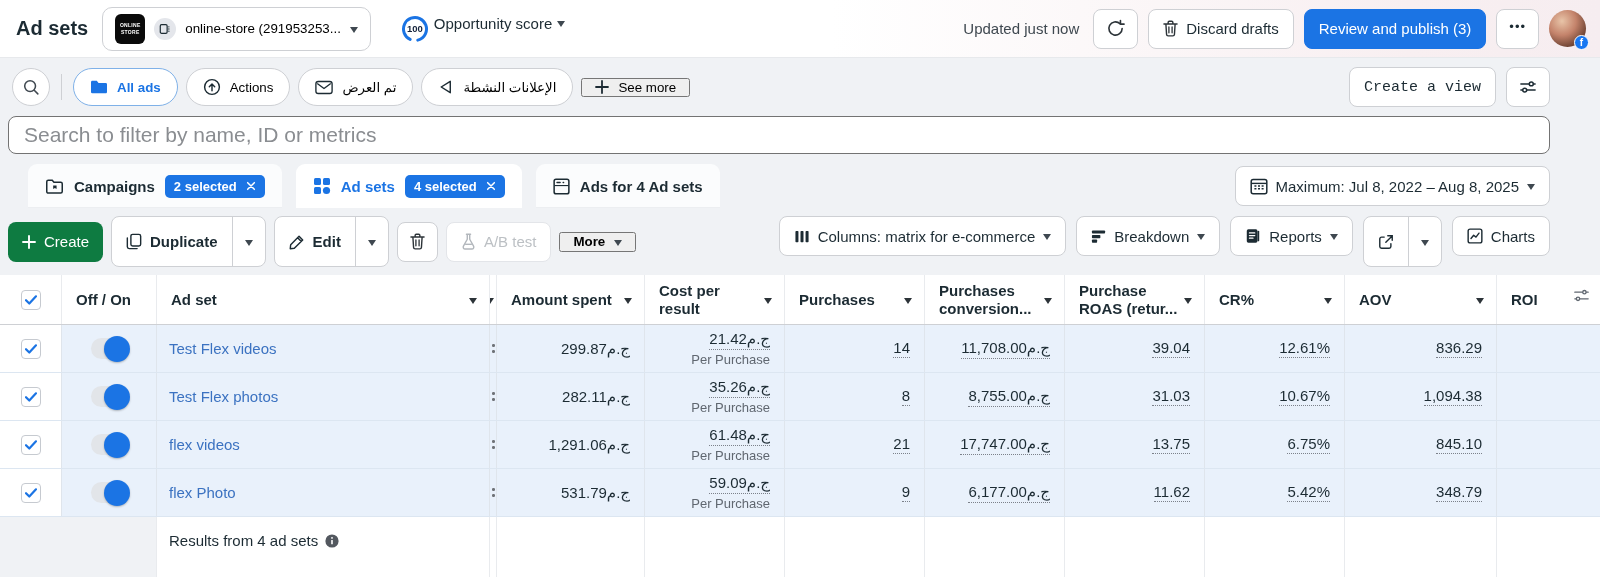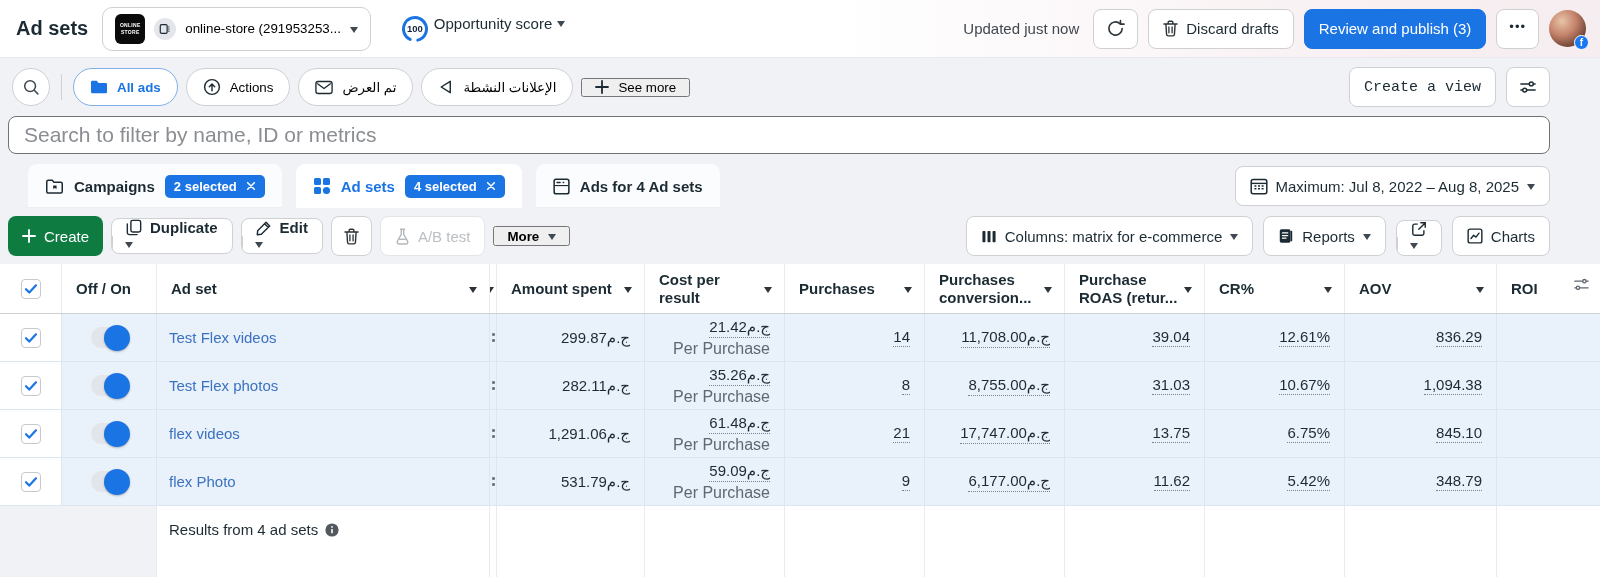--- a/index.html
+++ b/index.html
@@ -73,45 +73,45 @@
     box-shadow:0 -1px 0 #eceef1 inset; }
   .tab.active { background:#fff; color:#1b74e4; box-shadow:none; }
   .badge { background:#1b74e4; color:#fff; font-size:13px; font-weight:600;
     border-radius:5px; padding:4px 9px; display:flex; align-items:center; gap:9px; }
   .daterange { margin-left:auto; align-self:center; font-weight:500; height:40px; border-radius:8px; }
 
   
   .toolbar { display:flex; align-items:center; gap:8px; padding:8px 50px 8px 8px; }
   .btn-green { background:#0e7b41; border:none; color:#fff; }
   .split { display:flex; align-items:stretch; background:#fff; border:1px solid #ced0d4;
-    border-radius:8px; height:36px; overflow:hidden;flex-direction:column; }
+    border-radius:8px; height:51px; overflow:hidden; }
   .seg { display:flex; align-items:center; gap:8px; padding:0 14px; font-weight:600; cursor:pointer; }
   .seg.caret-seg { border-left:1px solid #ced0d4; padding:0 12px; }
   .btn.disabled { color:#bcc0c4; border-color:#e3e5e9; cursor:default; }
   .more-btn { display:flex; align-items:center; gap:9px; padding:0 12px; font-weight:600; cursor:pointer; }
-  .tool-right { margin-left:auto; display:flex; align-items:flex-end; gap:10px;border-radius:14px; }
+  .tool-right { margin-left:auto; display:flex; align-items:flex-start; gap:10px;border-radius:14px; }
 
   
   .table { --cols:62px 95px 333px 7px 148px 140px 140px 140px 140px 140px 152px minmax(0,1fr);
     background:#fff; }
   .thead { display:grid; grid-template-columns:var(--cols); height:50px;
     border-bottom:1px solid #ced0d4; background:#fff; }
   .hc { display:flex; align-items:center; padding:0 6px 0 14px; border-right:1px solid #e9ebee;
     font-weight:600; line-height:1.2; position:relative; overflow:hidden; }
   .hc .lbl { flex:1; }
   .hc .crt { margin:6px 6px 0 4px; border-top-color:#2c3338; }
   .hc.center { justify-content:center; padding:0; }
   .row { display:grid; grid-template-columns:var(--cols); height:48px;
     background:#e9f1fb; border-bottom:1px solid #dce6f1; }
   .c { display:flex; align-items:center; padding:0 12px; border-right:1px solid #dfe5ec; overflow:hidden; }
   .c.first { background:#fff; justify-content:center; padding:0; }
   .c.center { justify-content:center; }
   .c.num { justify-content:flex-end; padding-right:14px; }
   .c.cost { flex-direction:column; align-items:flex-end; justify-content:center; gap:2px; padding-right:14px; }
-  .sub { font-size:16px; color:#606770; }
+  .sub { font-size:13px; color:#606770; }
   .name-link { color:#3b72c1; cursor:pointer; }
   .dot { border-bottom:1px dotted #7c818a; padding-bottom:1px; cursor:help; }
   .sliver { padding:0; position:relative; }
   .sliver i { position:absolute; left:2px; top:19px; width:2.5px; height:2.5px;
     background:#6f7378; border-radius:50%; box-shadow:0 6px 0 #6f7378; }
   .cb { width:20px; height:20px; border:1px solid #c6cad0; border-radius:4px; background:#fff;
     display:flex; align-items:center; justify-content:center; cursor:pointer; }
   .tgl { width:37px; height:21px; background:#e2e5e9; border-radius:11px; position:relative; cursor:pointer; }
   .tgl::after { content:""; position:absolute; right:-2px; top:-2.5px; width:26px; height:26px;
     background:#1b74e4; border-radius:50%; box-shadow:0 1px 2px rgba(0,0,0,.25); }
@@ -349,20 +349,29 @@
     <button class="btn">
       <svg width="16" height="15" viewBox="0 0 16 16">
           <rect x="1" y="2" width="3.2" height="12" rx="0.8" fill="#1c2b33"></rect>
           <rect x="6.4" y="2" width="3.2" height="12" rx="0.8" fill="#1c2b33"></rect>
           <rect x="11.8" y="2" width="3.2" height="12" rx="0.8" fill="#1c2b33"></rect>
         </svg>
       <span>Columns: matrix for e-commerce</span>
       <span class="crt"></span>
     </button>
     <button class="btn">
+      <svg width="15" height="15" viewBox="0 0 16 16">
+          <rect x="1" y="1.5" width="14" height="3.4" rx="0.8" fill="#1c2b33"></rect>
+          <rect x="1" y="6.4" width="9" height="3.4" rx="0.8" fill="#1c2b33"></rect>
+          <rect x="1" y="11.3" width="5.5" height="3.4" rx="0.8" fill="#1c2b33"></rect>
+        </svg>
+      <span>Breakdown</span>
+      <span class="crt"></span>
+    </button>
+    <button class="btn">
       <svg width="16" height="16" viewBox="0 0 18 18">
           <rect x="2" y="1.5" width="12" height="15" rx="1.8" fill="#1c2b33"></rect>
           <path d="M5 5.5h6M5 8.5h6M5 11.5h4" stroke="#fff" stroke-width="1.4" stroke-linecap="round"></path>
           <path d="M15 4v10" stroke="#1c2b33" stroke-width="2" stroke-linecap="round"></path>
         </svg>
       <span>Reports</span>
       <span class="crt"></span>
     </button>
     <div class="split">
       <span class="seg">

